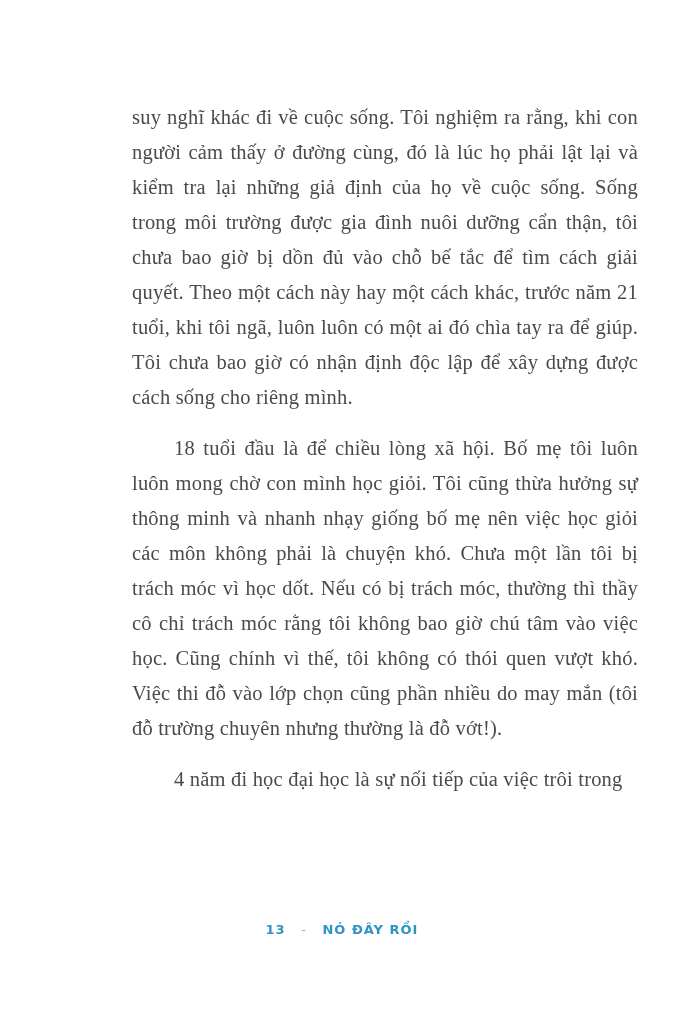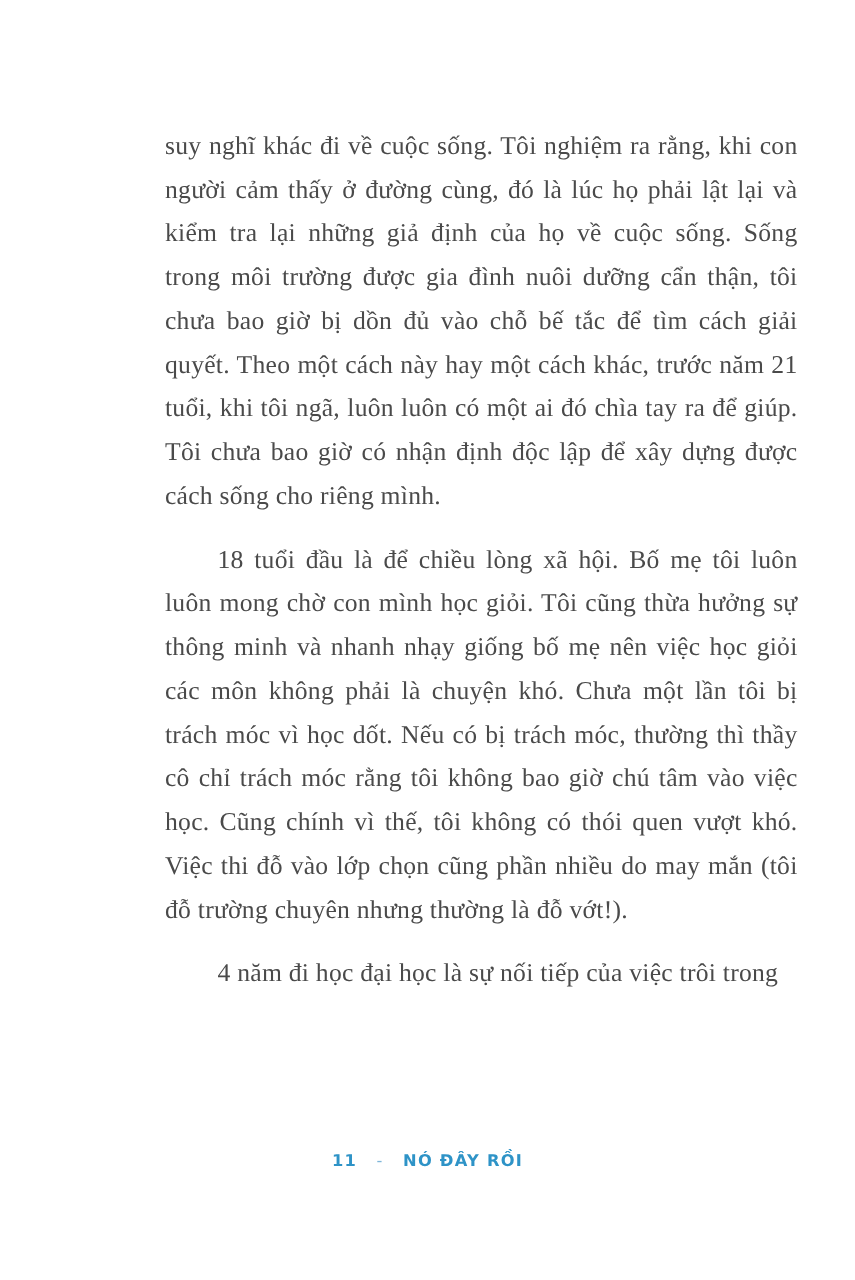--- a/index.html
+++ b/index.html
@@ -81,18 +81,18 @@
     <p class="body-paragraph">suy nghĩ khác đi về cuộc sống. Tôi nghiệm ra rằng, khi con người cảm thấy ở đường cùng, đó là lúc họ phải lật lại và kiểm tra lại những giả định của họ về cuộc sống. Sống trong môi trường được gia đình nuôi dưỡng cẩn thận, tôi chưa bao giờ bị dồn đủ vào chỗ bế tắc để tìm cách giải quyết. Theo một cách này hay một cách khác, trước năm 21 tuổi, khi tôi ngã, luôn luôn có một ai đó chìa tay ra để giúp. Tôi chưa bao giờ có nhận định độc lập để xây dựng được cách sống cho riêng mình.</p>
 
 
     <p class="body-paragraph indented">18 tuổi đầu là để chiều lòng xã hội. Bố mẹ tôi luôn luôn mong chờ con mình học giỏi. Tôi cũng thừa hưởng sự thông minh và nhanh nhạy giống bố mẹ nên việc học giỏi các môn không phải là chuyện khó. Chưa một lần tôi bị trách móc vì học dốt. Nếu có bị trách móc, thường thì thầy cô chỉ trách móc rằng tôi không bao giờ chú tâm vào việc học. Cũng chính vì thế, tôi không có thói quen vượt khó. Việc thi đỗ vào lớp chọn cũng phần nhiều do may mắn (tôi đỗ trường chuyên nhưng thường là đỗ vớt!).</p>
 
     <p class="body-paragraph indented">4 năm đi học đại học là sự nối tiếp của việc trôi trong</p>
 
   </div>
 
   <div class="footer">
-    <span class="page-number">11</span>
+    <span class="page-number">13</span>
     <span class="separator">-</span>
     <span class="book-title">NÓ ĐÂY RỒI</span>
   </div>
 
 </div>
 
 </body></html>

